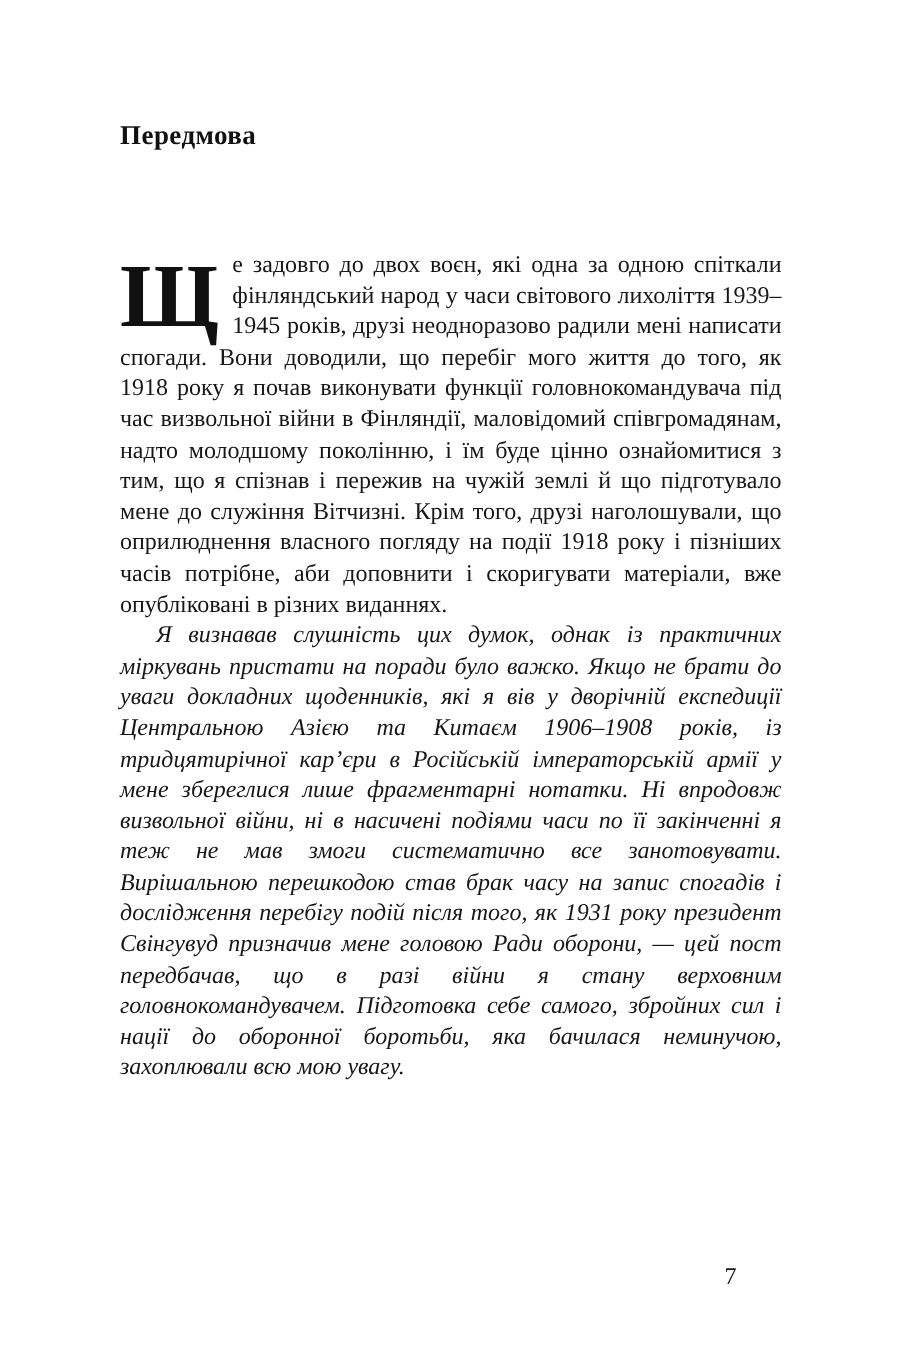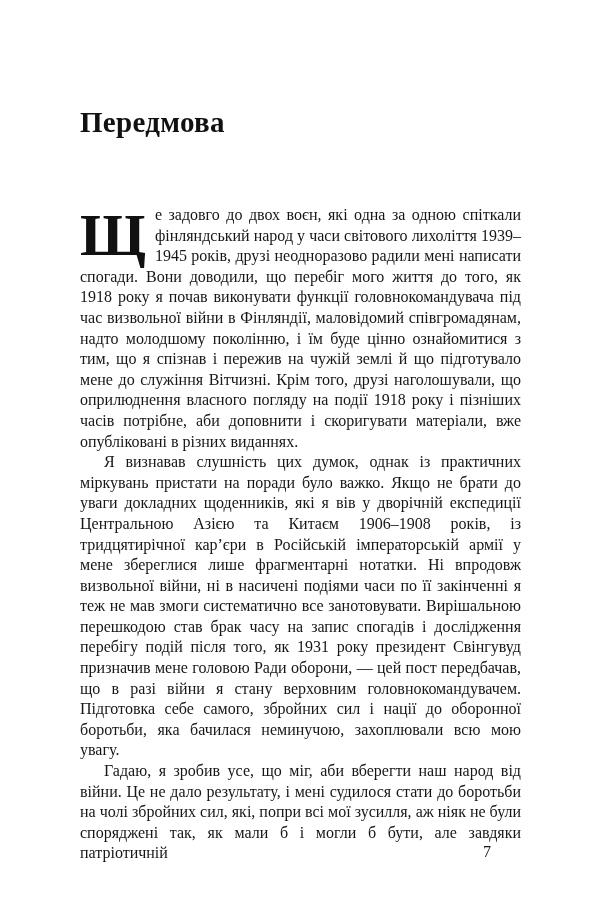--- a/index.html
+++ b/index.html
@@ -14,40 +14,41 @@
       overflow: hidden;
     }
     .page {
       position: absolute;
       left: 80px;
       top: 0;
       width: 441px;
     }
     .chapter-title {
       margin: 0;
-      padding-top: 106px;
-      font-size: 29px;
+      padding-top: 80px;
+      font-size: 18px;
       font-weight: bold;
       letter-spacing: 0.3px;
       color: #111111;
     }
     .body-text {
       margin-top: 66px;
       font-size: 16px;
       line-height: 20.6px;
       text-align: justify;
       hyphens: auto;
       -webkit-hyphens: auto;
     }
     .body-text p {
       margin: 0;
       padding: 0;
     }
     .body-text p.indent {
       text-indent: 24px;
+      font-style: italic;
     }
     .dropcap {
       float: left;
       font-size: 60px;
       line-height: 50px;
       font-weight: bold;
       padding: 5px 9px 0 0;
       color: #111111;
     }
     .bold-lead {
@@ -65,17 +66,16 @@
 <body>
 
 <div class="page">
   <h1 class="chapter-title">Передмова</h1>
 
   <div class="body-text">
     <p><span class="dropcap">Щ</span><span class="bold-lead">е задовго</span><span> до двох воєн, які одна за одною спіткали фінляндський народ у часи світового лихоліття 1939–1945 років, друзі неодноразово радили мені написати спогади. Вони доводили, що перебіг мого життя до того, як 1918 року я почав виконувати функції головнокомандувача під час визвольної війни в Фінляндії, маловідомий співгромадянам, надто молодшому поколінню, і їм буде цінно ознайомитися з тим, що я спізнав і пережив на чужій землі й що підготувало мене до служіння Вітчизні. Крім того, друзі наголошували, що оприлюднення власного погляду на події 1918 року і пізніших часів потрібне, аби доповнити і скоригувати матеріали, вже опубліковані в різних виданнях.</span></p>
 
     <p class="indent">Я визнавав слушність цих думок, однак із практичних міркувань пристати на поради було важко. Якщо не брати до уваги докладних щоденників, які я вів у дворічній експедиції Центральною Азією та Китаєм 1906–1908 років, із тридцятирічної кар’єри в Російській імператорській армії у мене збереглися лише фрагментарні нотатки. Ні впродовж визвольної війни, ні в насичені подіями часи по її закінченні я теж не мав змоги систематично все занотовувати. Вирішальною перешкодою став брак часу на запис спогадів і дослідження перебігу подій після того, як 1931 року президент Свінгувуд призначив мене головою Ради оборони, — цей пост передбачав, що в разі війни я стану верховним головнокомандувачем. Підготовка себе самого, збройних сил і нації до оборонної боротьби, яка бачилася неминучою, захоплювали всю мою увагу.</p>
 
-    <p class="indent">Гадаю, я зробив усе, що міг, аби вберегти наш народ від війни. Це не дало результату, і мені судилося стати до боротьби на чолі збройних сил, які, попри всі мої зусилля, аж ніяк не були споряджені так, як мали б і могли б бути, але завдяки патріотичній</p>
   </div>
 </div>
 
 <div class="page-number">7</div>
 
 </body></html>

